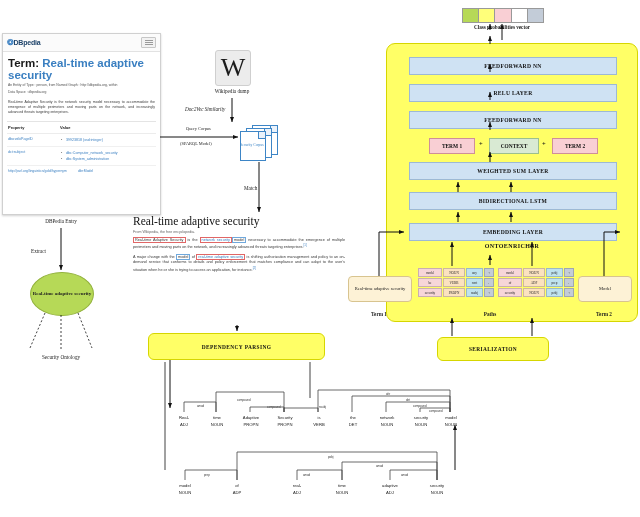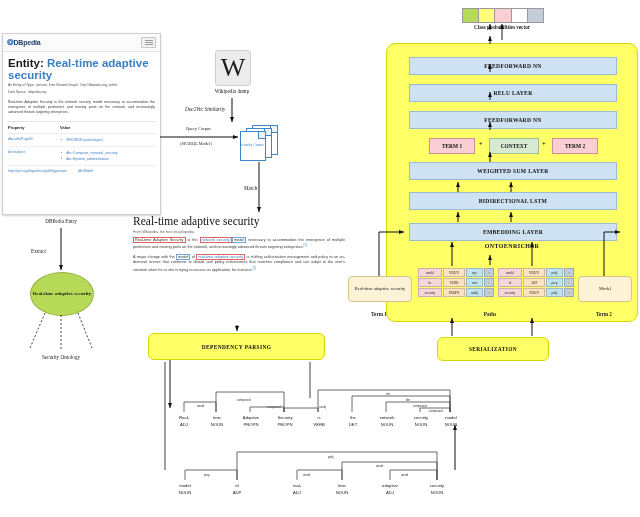--- a/index.html
+++ b/index.html
@@ -127,21 +127,21 @@
     <div id="dbp-logo">
       <span class="star">❂</span><span>DBpedia</span>
     </div>
     <div id="dbp-menu">
         <i></i>
         <i></i>
         <i></i>
       </div>
   </div>
   <div id="dbp-title">
-    <span>Entity:</span>
+    <span>Term:</span>
     <span class="hl">Real-time adaptive security</span>
   </div>
   <div class="dbp-sub">An Entity of Type : person, from Named Graph : http://dbpedia.org, within</div>
   <div class="dbp-sub">Data Space : dbpedia.org</div>
   <div id="dbp-abstract">Real-time Adaptive Security is the network security model necessary to accommodate the emergence of multiple perimeters and moving parts on the network, and increasingly advanced threats targeting enterprises.</div>
   <div id="dbp-table">
     <div class="hr">
       <div class="c1">Property</div>
       <div class="c2">Value</div>
     </div>

